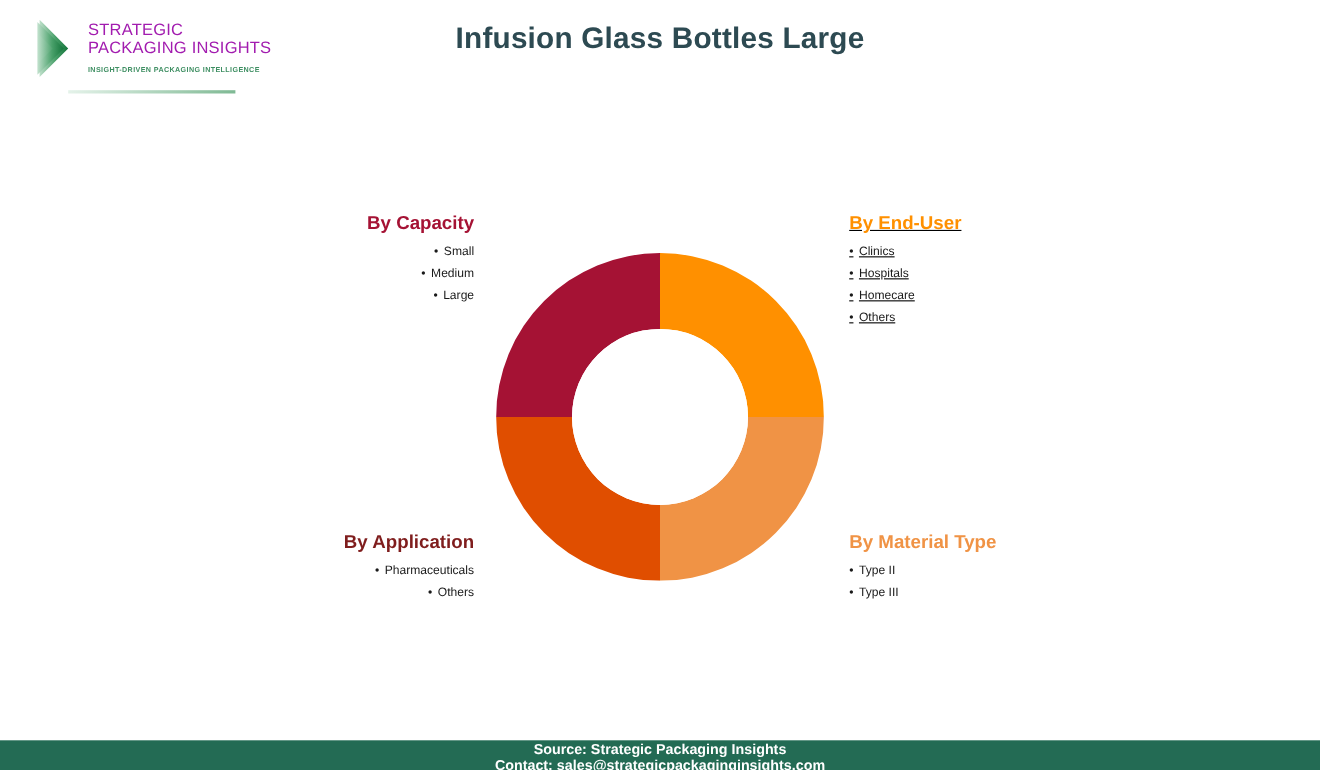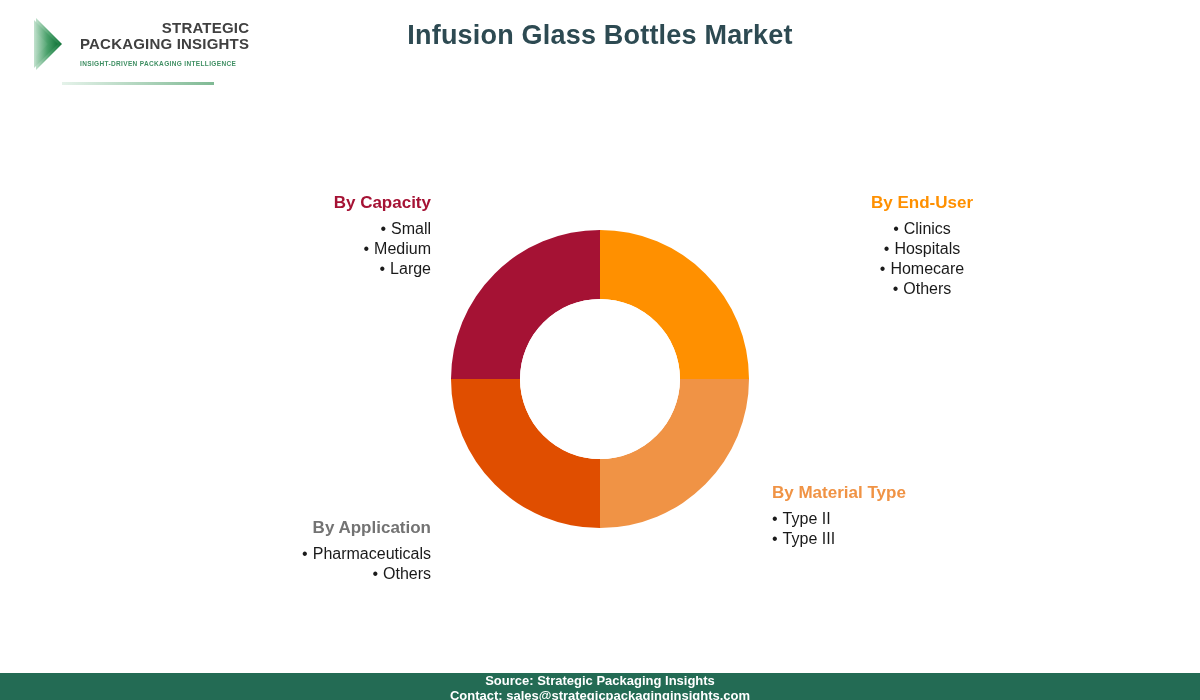--- a/index.html
+++ b/index.html
@@ -30,27 +30,26 @@
     width: 44px;
     height: 56px;
   }
   .logo-text {
     position: absolute;
     left: 52px;
     top: 6px;
   }
   .logo-line1, .logo-line2 {
     font-family: "Liberation Sans", sans-serif;
-    font-weight: bold;
+    font-weight: normal;
     font-size: 15px;
     letter-spacing: 0.2px;
-    color: #404040;
+    color: #a21caf;
     line-height: 16px;
     white-space: nowrap;
-    text-align: right;
   }
   .logo-tagline {
     margin-top: 8px;
     font-family: "Liberation Sans", sans-serif;
     font-size: 6.5px;
     font-weight: bold;
     letter-spacing: 0.35px;
     color: #3F8F63;
     white-space: nowrap;
   }
@@ -97,38 +96,39 @@
     white-space: nowrap;
     margin-bottom: 6px;
   }
   .seg-list {
     list-style: none;
     margin: 0;
     padding: 0;
   }
   .seg-list li {
     font-family: "Liberation Sans", sans-serif;
-    font-size: 16px;
+    font-size: 11px;
     color: #1A1A1A;
     line-height: 20px;
     white-space: nowrap;
   }
   .seg-list li .bullet { margin-right: 5px; }
 
   .blk-capacity {
     left: 200px;
     top: 193px;
     width: 231px;
     text-align: right;
   }
   .blk-enduser {
     left: 772px;
     top: 193px;
     width: 300px;
-    text-align: center;
+    text-align: left;
+    text-decoration: underline;
   }
   .blk-application {
     left: 170px;
     top: 483px;
     width: 261px;
     text-align: right;
   }
   .blk-material {
     left: 772px;
     top: 483px;
@@ -177,21 +177,21 @@
     </svg>
   </span>
   <div class="logo-text">
     <div class="logo-line1">STRATEGIC</div>
     <div class="logo-line2">PACKAGING INSIGHTS</div>
     <div class="logo-tagline">INSIGHT-DRIVEN PACKAGING INTELLIGENCE</div>
   </div>
   <div class="logo-underline"></div>
 </div>
 
-<div class="page-title">Infusion Glass Bottles Market</div>
+<div class="page-title">Infusion Glass Bottles Large</div>
 
 <div class="donut-wrap">
   <svg class="donut-svg" width="298" height="298" viewBox="0 0 298 298" xmlns="http://www.w3.org/2000/svg">
 
     <path d="M149 0 A149 149 0 0 1 298 149 L229 149 A80 80 0 0 0 149 69 Z" fill="#FF9000"></path>
 
     <path d="M298 149 A149 149 0 0 1 149 298 L149 229 A80 80 0 0 0 229 149 Z" fill="#F09345"></path>
 
     <path d="M149 298 A149 149 0 0 1 0 149 L69 149 A80 80 0 0 0 149 229 Z" fill="#E04E00"></path>
 
@@ -213,21 +213,21 @@
   <div class="seg-title" style="color:#FF9000;">By End-User</div>
   <ul class="seg-list">
     <li><span class="bullet">•</span><span>Clinics</span></li>
     <li><span class="bullet">•</span><span>Hospitals</span></li>
     <li><span class="bullet">•</span><span>Homecare</span></li>
     <li><span class="bullet">•</span><span>Others</span></li>
   </ul>
 </div>
 
 <div class="seg-block blk-application">
-  <div class="seg-title" style="color:#737373;margin-top:35px;">By Application</div>
+  <div class="seg-title" style="color:#7f1d1d;">By Application</div>
   <ul class="seg-list">
     <li><span class="bullet">•</span><span>Pharmaceuticals</span></li>
     <li><span class="bullet">•</span><span>Others</span></li>
   </ul>
 </div>
 
 <div class="seg-block blk-material">
   <div class="seg-title" style="color:#F09345;">By Material Type</div>
   <ul class="seg-list">
     <li><span class="bullet">•</span><span>Type II</span></li>

